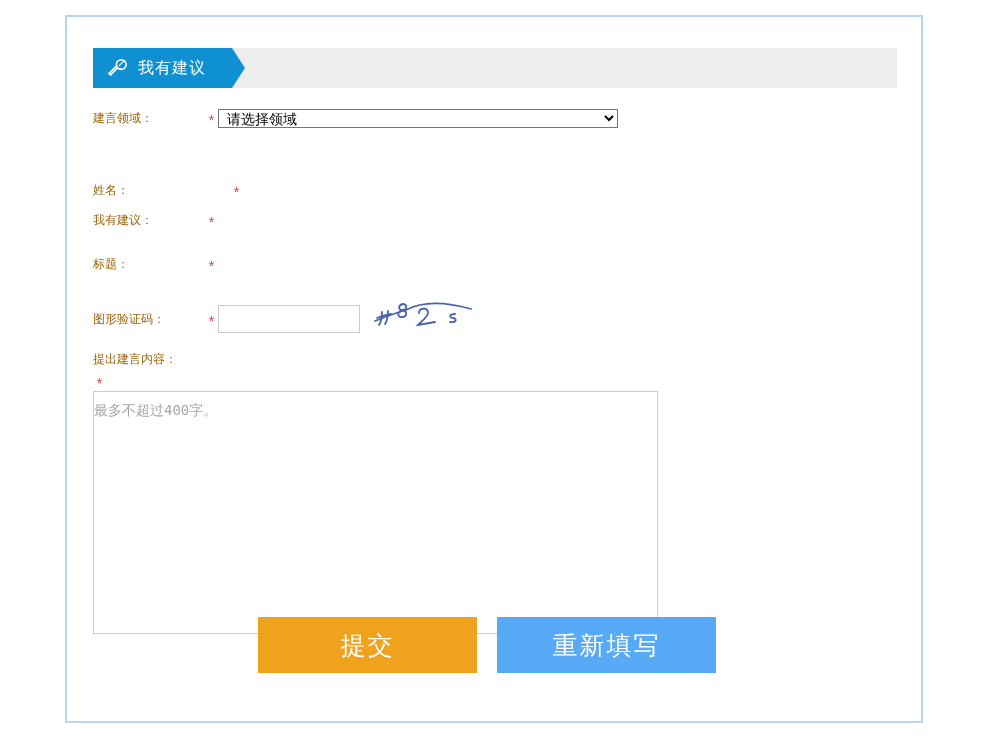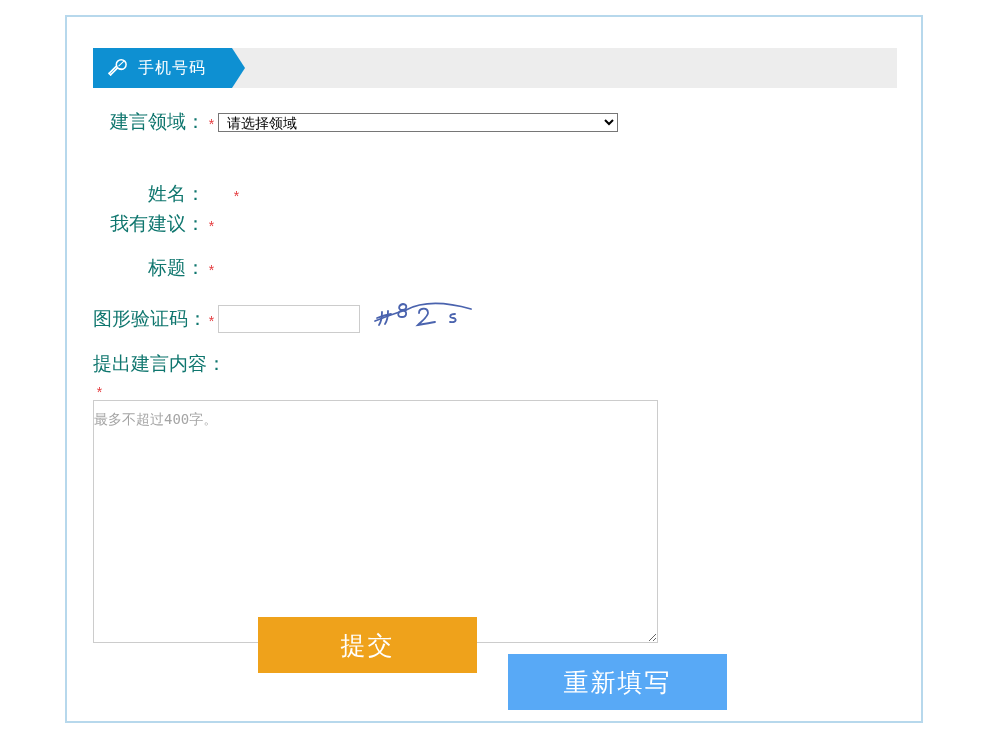--- a/index.html
+++ b/index.html
@@ -31,21 +31,21 @@
     border-left: 13px solid #0e90d2;
   }
 
   
   .row {
     position: absolute; left: 26px;
     display: flex; align-items: center;
   }
   .row.top-align { align-items: flex-start; flex-direction: column; }
   .label-cell {
-    width: 112px; text-align: right; font-size: 19px; color: #0f766e;
+    width: 112px; text-align: left; font-size: 12px; color: #a16207;
     white-space: nowrap; flex: 0 0 auto;
   }
   .top-align .label-cell { padding-top: 4px; }
   .req {
     width: 13px; text-align: center; color: #e4393c; font-size: 14px;
     flex: 0 0 auto; padding-top: 3px;
   }
   .top-align .req { padding-top: 7px; }
 
   select.field {
@@ -61,43 +61,43 @@
 
   .captcha-img { margin-left: 13px; margin-top: -6px; cursor: pointer; }
 
   textarea.field-area {
     width: 565px; height: 243px; font-size: 14px; color: #333;
     border: 1px solid #cccccc; padding: 8px 0; outline: none;
     resize: both; line-height: 1.5;
   }
 
   
-  .btn-row { position: absolute; left: 191px; top: 600px; display: flex; gap: 31px; }
+  .btn-row { position: absolute; left: 191px; top: 600px; display: flex; gap: 20px; }
   .btn {
     width: 219px; height: 56px; border: none; color: #ffffff;
     font-size: 25px; font-family: inherit; cursor: pointer;
     letter-spacing: 2px;
   }
   .btn-submit { background: #efa21b; }
-  .btn-reset  { background: #58a9f6; margin-top: 37px; }
+  .btn-reset  { background: #58a9f6; }
 </style>
 </head>
 <body>
 
 <div class="page-box">
 
   <div class="header-bar">
     <div class="banner">
       <svg width="23" height="23" viewBox="0 0 23 23">
         <circle cx="15.2" cy="7.6" r="4.9" fill="none" stroke="#ffffff" stroke-width="1.5"></circle>
         <path d="M12.6 9.1 L17.9 4.2 M11.5 11.2 L17.2 12.2" fill="none" stroke="#ffffff" stroke-width="1.1"></path>
         <path d="M11.6 10.9 L4.6 17.9 M10.1 9.4 L3.1 16.4" fill="none" stroke="#ffffff" stroke-width="1.5" stroke-linecap="round"></path>
         <path d="M3.1 16.4 L4.6 17.9" fill="none" stroke="#ffffff" stroke-width="1.5" stroke-linecap="round"></path>
       </svg>
-      <span>手机号码</span>
+      <span>我有建议</span>
     </div>
     <div class="banner-arrow"></div>
   </div>
 
   <div class="row" style="top:92px;">
     <span class="label-cell">建言领域：</span>
     <span class="req">*</span>
     <select class="field">
       <option>请选择领域</option>
     </select>

